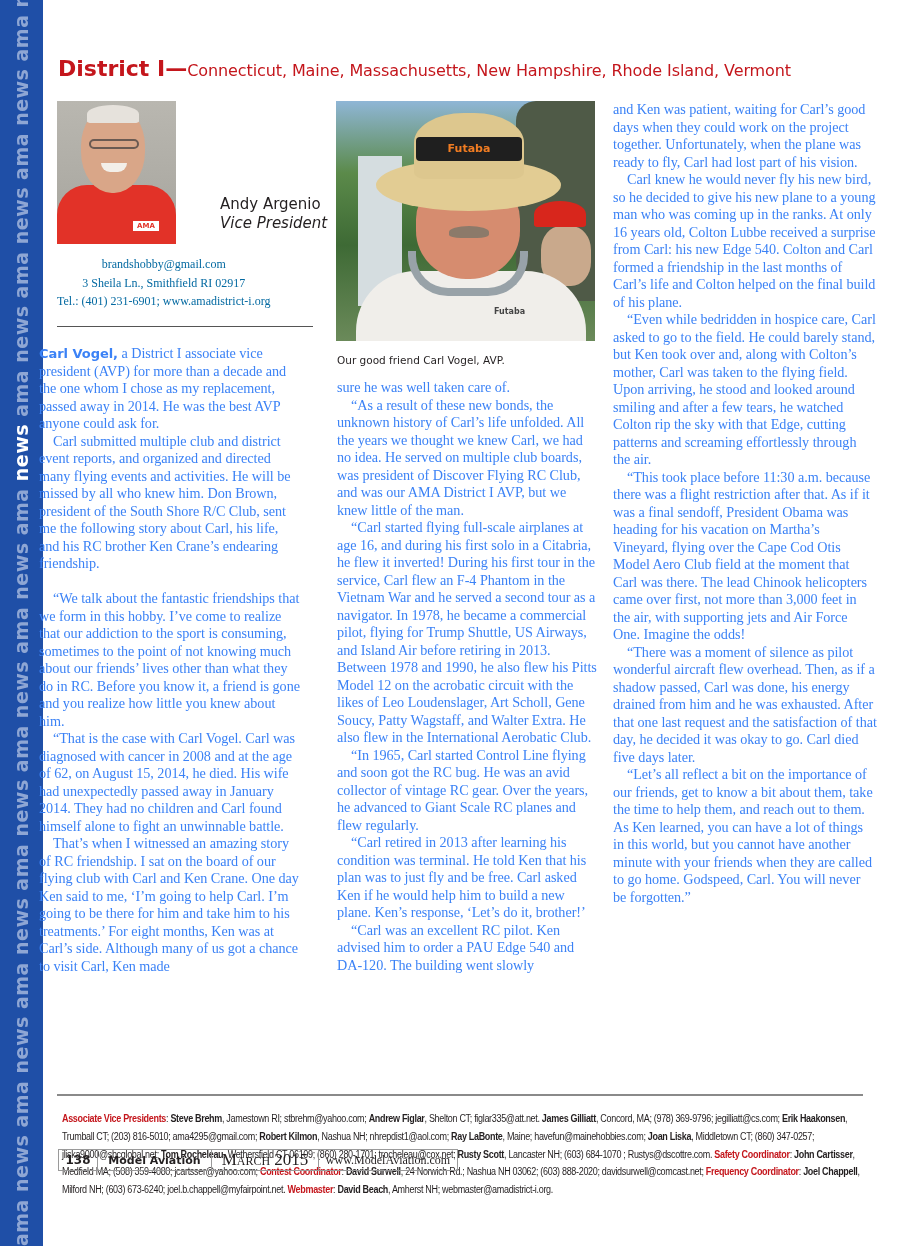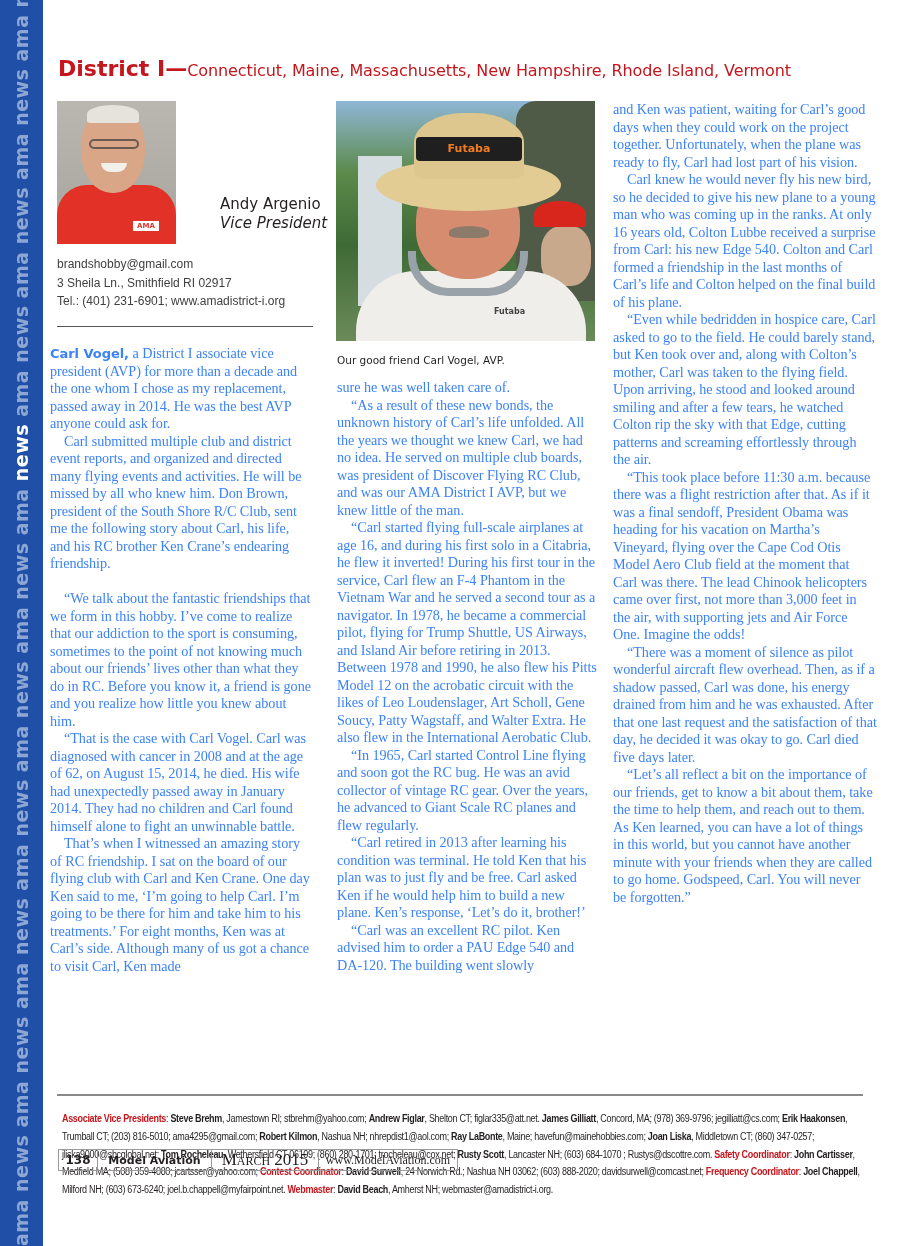--- a/index.html
+++ b/index.html
@@ -25,21 +25,21 @@
   .vp-photo { position:absolute; left:57px; top:101px; width:119px; height:143px; background:linear-gradient(#b9b7b0,#a6a49d); overflow:hidden; }
   .vp-photo .head { position:absolute; left:24px; top:6px; width:64px; height:86px; background:#d9a688; border-radius:45% 45% 48% 48%; }
   .vp-photo .hair { position:absolute; left:30px; top:4px; width:52px; height:18px; background:#e6e2dc; border-radius:50% 50% 10% 10%; }
   .vp-photo .glasses { position:absolute; left:32px; top:38px; width:50px; height:10px; border:2px solid #6a5a52; border-radius:5px; box-sizing:border-box; }
   .vp-photo .smile { position:absolute; left:44px; top:62px; width:26px; height:9px; background:#f3efe9; border-radius:0 0 12px 12px; }
   .vp-photo .shirt { position:absolute; left:0; top:84px; width:119px; height:60px; background:#e23228; border-radius:30px 30px 0 0; }
   .vp-photo .logo { position:absolute; left:76px; top:120px; width:26px; height:10px; background:#ffffff; font:bold 7px "DejaVu Sans", sans-serif; color:#e23228; text-align:center; line-height:10px; }
 
   .vp-name { position:absolute; left:192px; top:195px; font-family:"DejaVu Sans", sans-serif; font-size:15px; line-height:19px; color:#231f20;margin-left:28px; }
   .vp-name .title { font-style:italic; }
-  .vp-contact { position:absolute; left:57px; top:255px; font-family:Liberation Sans, sans-serif; font-size:12px; line-height:18.5px; color:#404040; white-space:nowrap; }
+  .vp-contact { position:absolute; left:57px; top:255px; font-family:Liberation Serif, serif; font-size:12px; line-height:18.5px; color:#0369a1; white-space:nowrap;text-align:center; }
   .rule-left { position:absolute; left:57px; top:326px; width:256px; height:1px; background:#555; }
 
   
   .carl-photo { position:absolute; left:336px; top:101px; width:259px; height:240px; overflow:hidden;
       background:linear-gradient(180deg,#8fb6d6 0%,#5b8a4a 30%,#3e6a35 60%,#6b8a5a 100%); }
   .carl-photo .tree { position:absolute; left:180px; top:0; width:80px; height:200px; background:#4f5a47; border-radius:20px 0 0 40px; }
   .carl-photo .post { position:absolute; left:22px; top:55px; width:44px; height:150px; background:#d5dde0; }
   .carl-photo .hat-brim { position:absolute; left:40px; top:58px; width:185px; height:52px; background:#e2cc93; border-radius:50%; }
   .carl-photo .hat-crown { position:absolute; left:78px; top:12px; width:110px; height:66px; background:#ddc78e; border-radius:45% 45% 10% 10%; }
   .carl-photo .hat-band { position:absolute; left:80px; top:36px; width:106px; height:24px; background:#1f1f1f; color:#f07c22; font:bold 11px "DejaVu Sans", sans-serif; text-align:center; line-height:24px; border-radius:4px; }
@@ -52,21 +52,21 @@
   .carl-photo .bystander { position:absolute; left:205px; top:125px; width:50px; height:60px; background:#c9a98c; border-radius:40%; }
 
   .photo-caption { position:absolute; left:337px; top:354px; font-family:"DejaVu Sans", sans-serif; font-size:10.5px; color:#231f20; }
 
   
   .col { position:absolute; font-size:14.2px; line-height:17.5px; color:#3b82f6; letter-spacing:-0.05px; }
   .col p { margin:0; text-indent:14px; }
   .col p.noind { text-indent:0; }
   .col .lead { font-family:"DejaVu Sans", sans-serif; font-weight:bold; font-size:13px; }
   .col .gap { height:17.5px; }
-  .col1 { left:50px; top:345px; width:262px; }
+  .col1 { left:39px; top:345px; width:262px; }
   .col2 { left:337px; top:379px; width:262px; }
   .col3 { left:613px; top:101px; width:264px; }
   .ditto-icon { display:inline-block; width:20px; height:10px; vertical-align:middle; margin-left:3px; }
 
   
   .rule-bottom { position:absolute; left:57px; top:1094px; width:806px; height:2px; background:#8a8a8a; }
   .associates { position:absolute; left:62px; top:1110px; width:820px; font-family:"Liberation Sans", sans-serif; font-size:10px; line-height:17.8px; color:#231f20; letter-spacing:-0.35px; transform:scaleX(0.9); transform-origin:0 0; width:910px; }
   .associates .role { color:#c4161c; font-weight:bold; }
   .associates b { font-weight:bold; }
 

